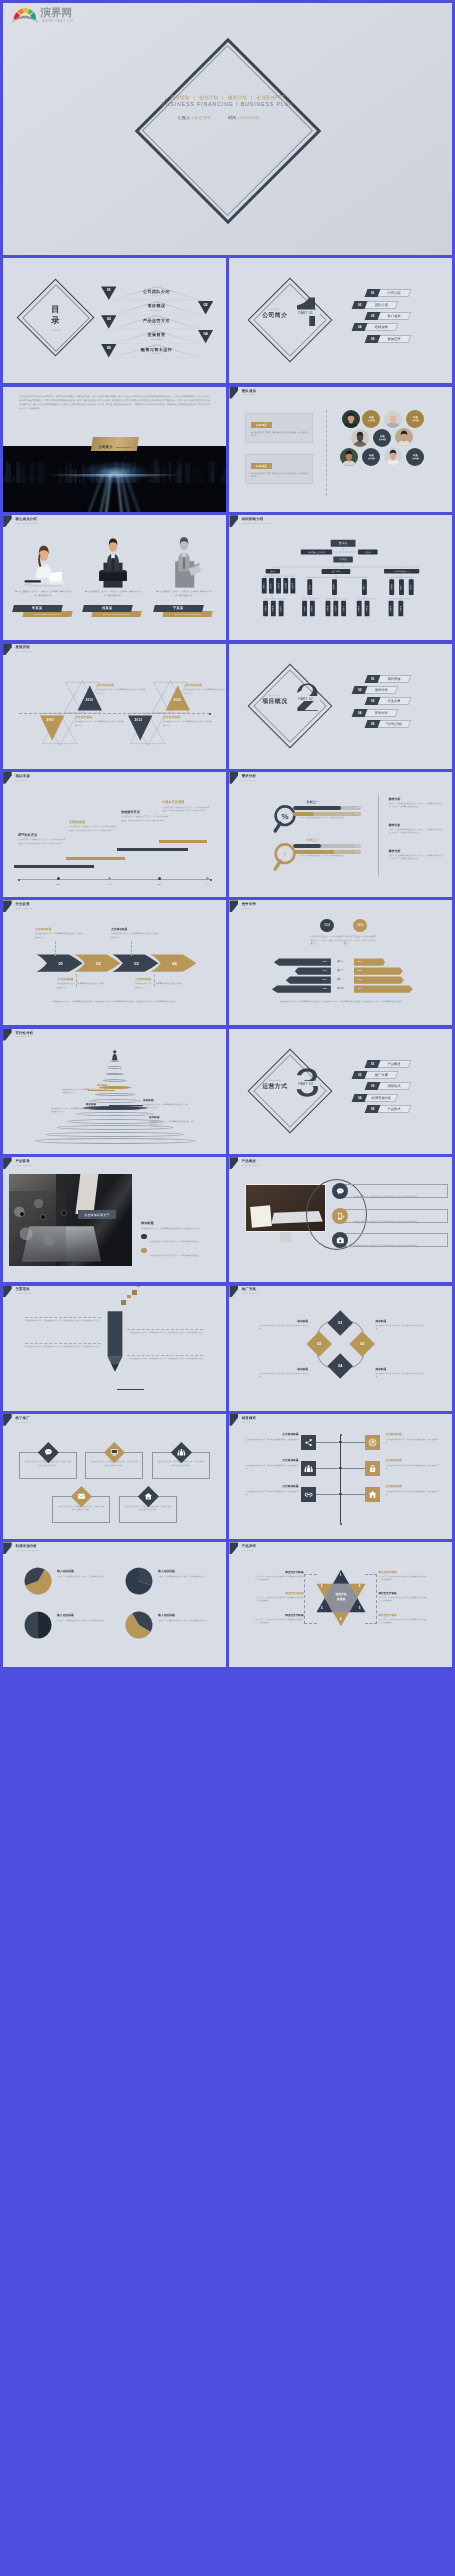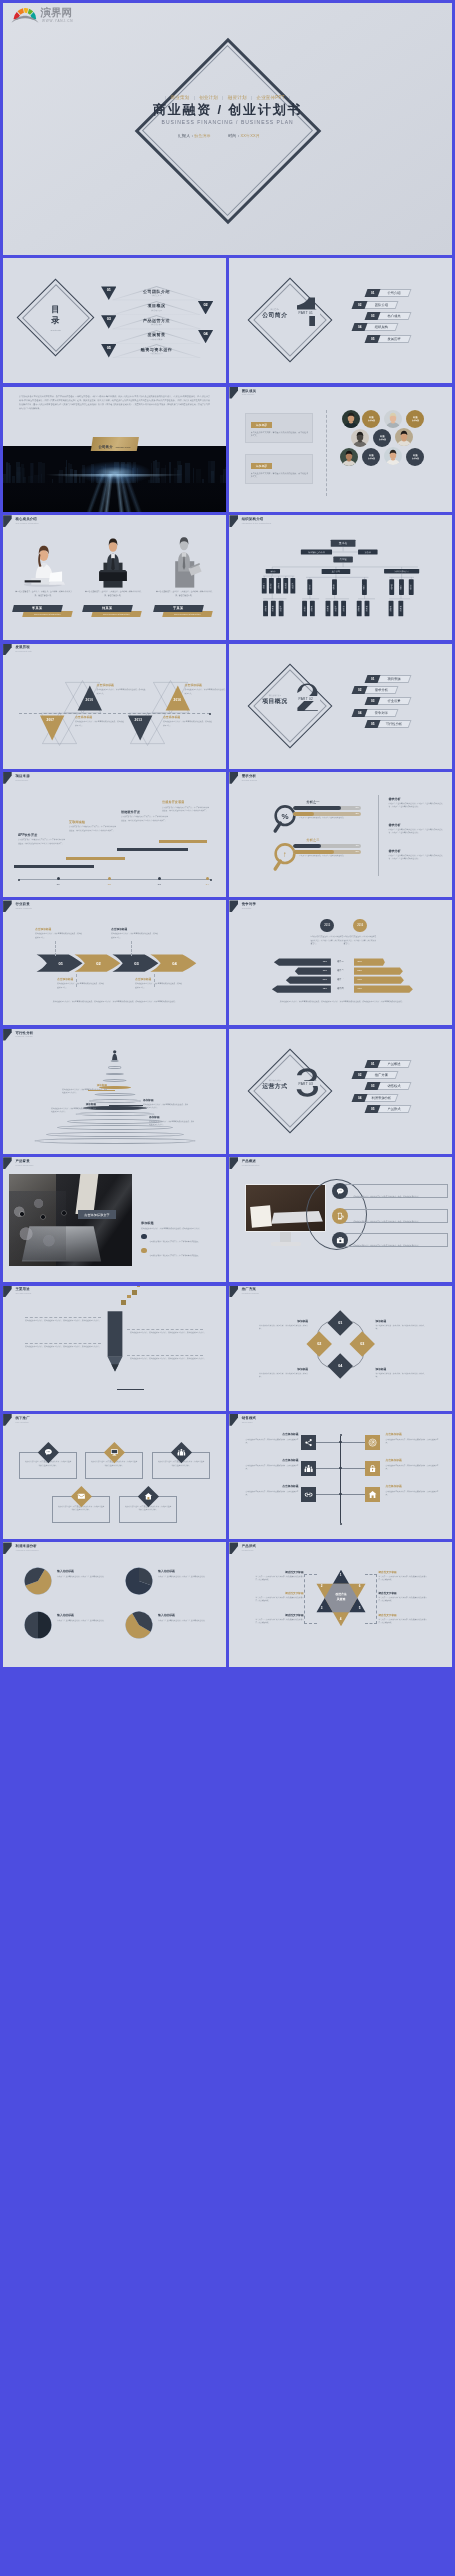--- a/index.html
+++ b/index.html
@@ -336,21 +336,20 @@
       <path d="M37.4 8.4 A19 19 0 0 1 41.5 20 L33.7 20 A11.5 11.5 0 0 0 32 13.9 Z" fill="#0aa29b"></path>
       <path d="M0.6 25.8 C8 17.8 17 14.6 23 14.6 C30 14.6 39 18.4 45.3 25.8 C38 20.6 30 18.6 23 18.6 C16 18.6 8 20.6 0.6 25.8 Z" fill="#8f9299"></path>
     </svg>
     <div class="cn">演界网</div>
     <div class="url">WWW.YANJ.CN</div>
   </div>
   <div class="cov-d1"></div>
   <div class="cov-d2"></div>
   <div class="cov-txt">
     <div class="cov-tags"><i>|</i><span>商业策划</span><i>|</i><span>创业计划</span><i>|</i><span>融资计划</span><i>|</i><span>企业宣传PPT</span><i>|</i></div>
-    <div class="cov-h1">商业融资 / 创业计划书</div>
     <div class="cov-h2">BUSINESS FINANCING / BUSINESS PLAN</div>
     <div class="cov-meta">
       <i><span>汇报人：</span><u>鲸鱼演示</u></i>
       <i><span>时间：</span><u>XX年XX月</u></i>
     </div>
   </div>
 </div>
 
 <div class="sl half">
   <div class="cat-d1"></div>

